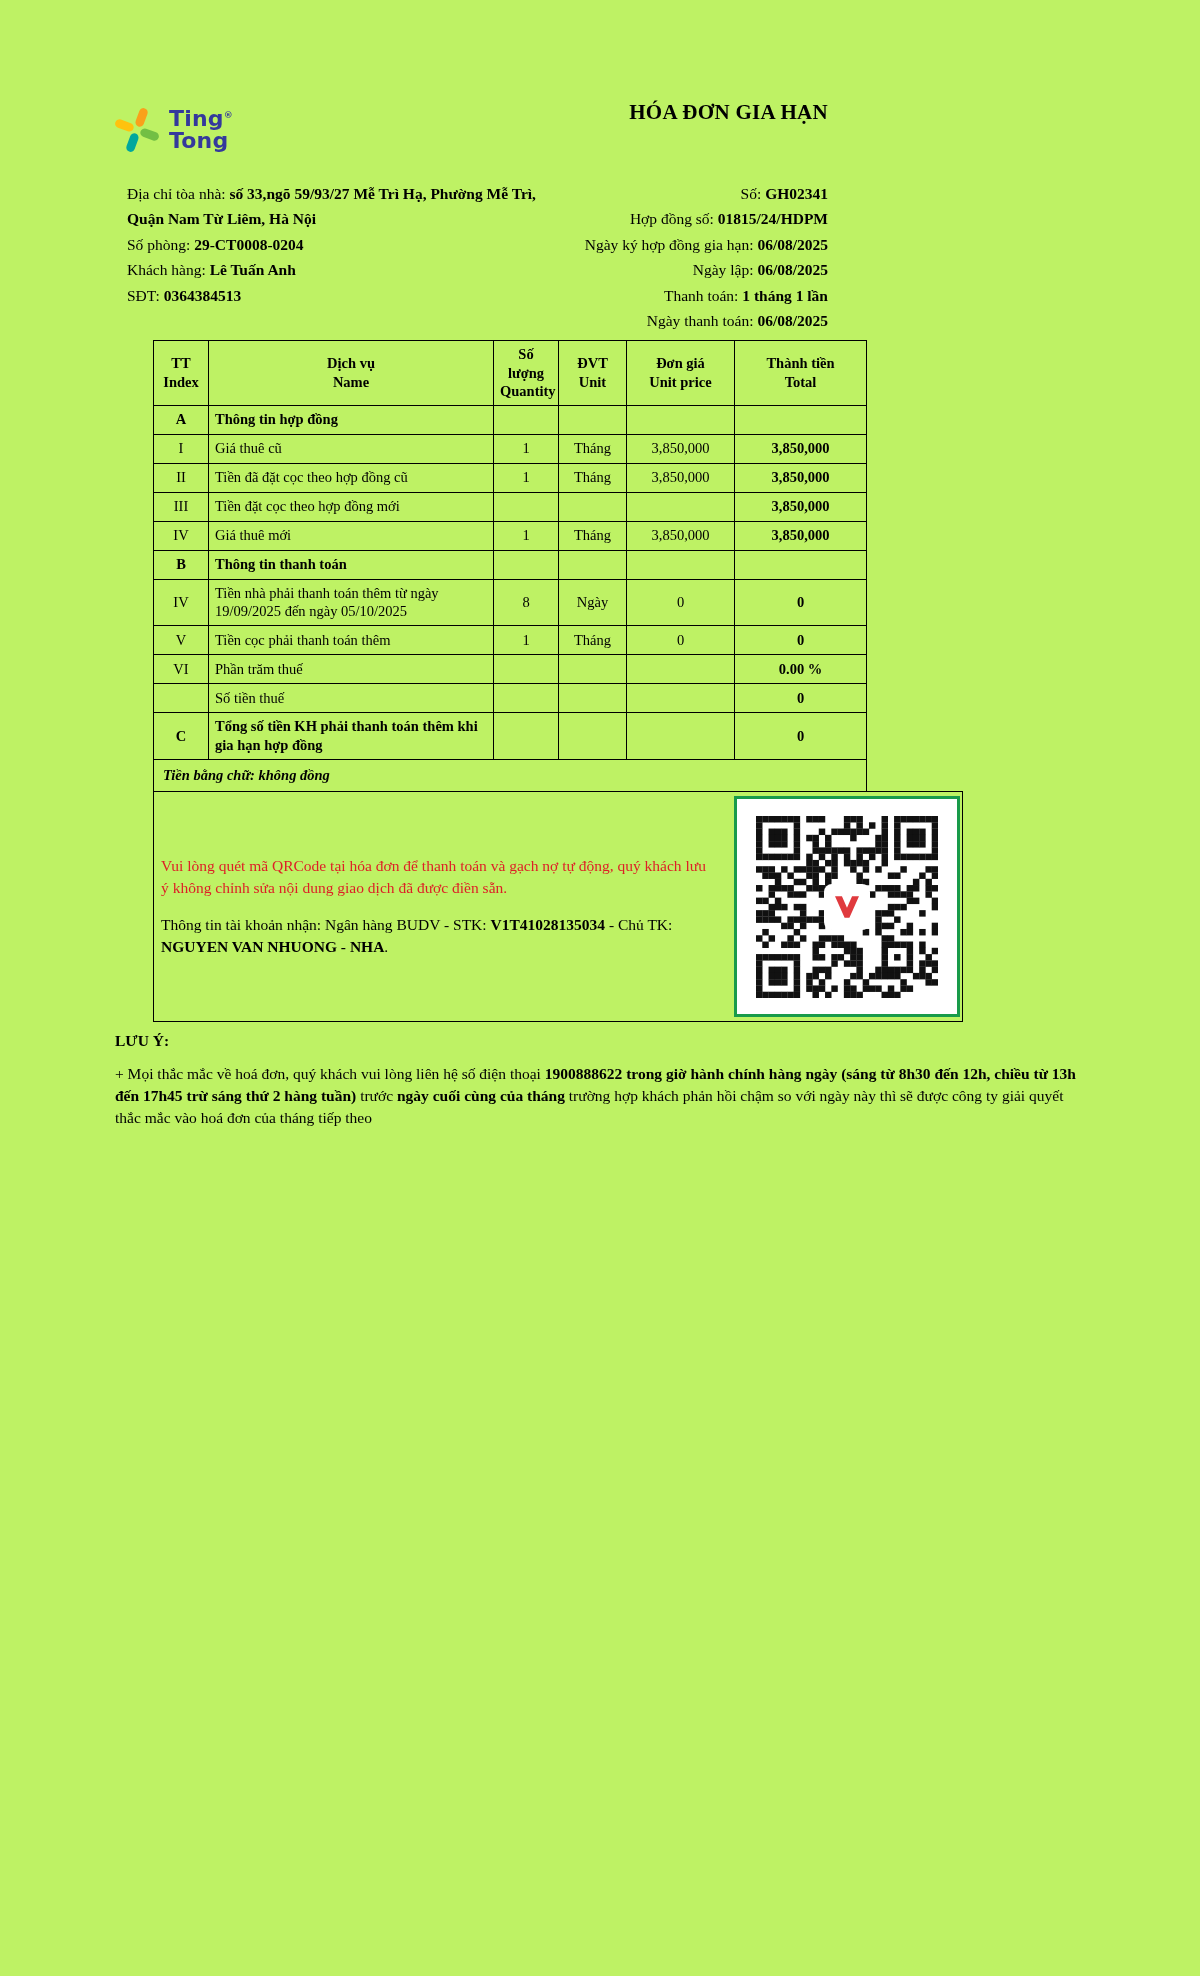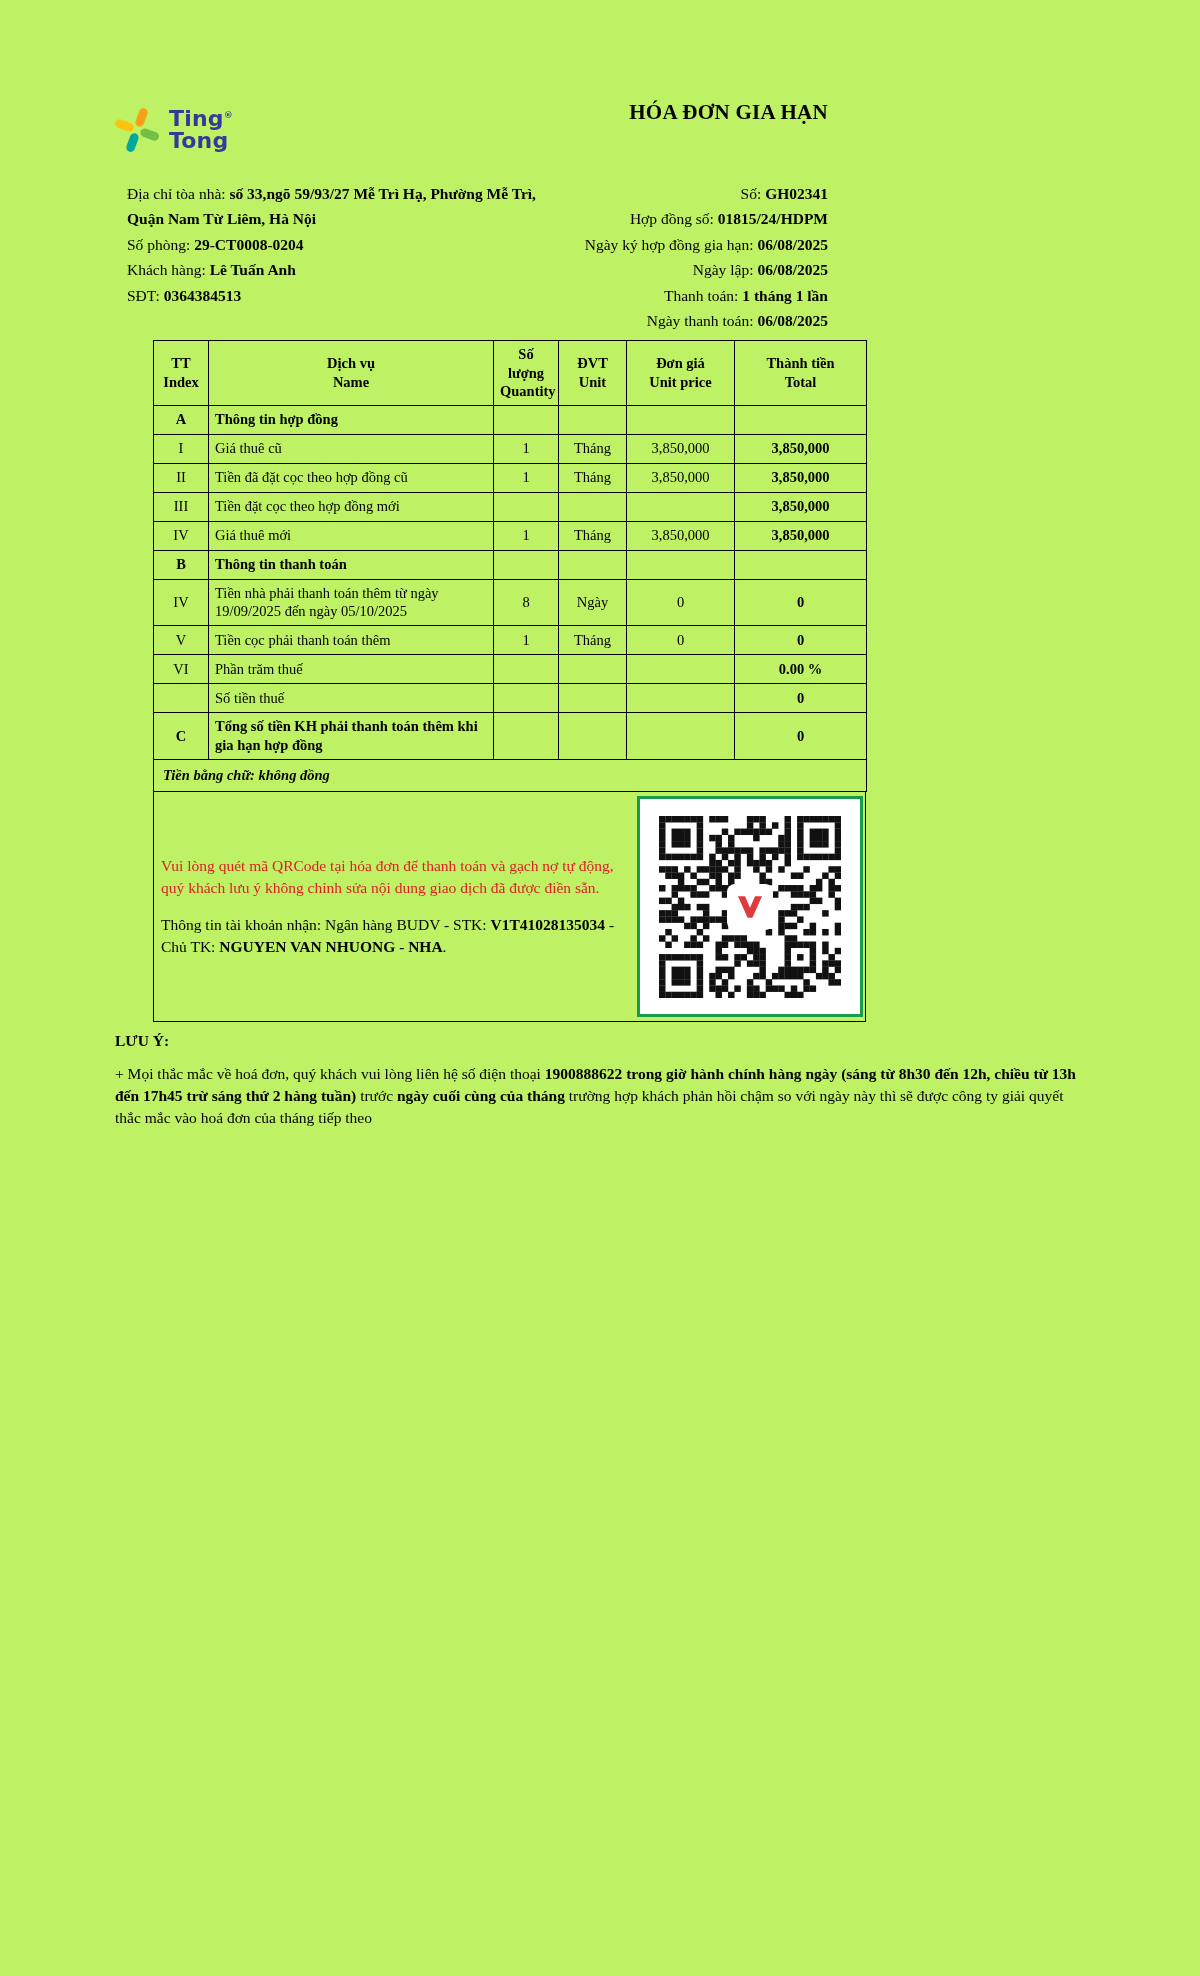--- a/index.html
+++ b/index.html
@@ -56,21 +56,21 @@
   .c-name { text-align:left; padding-left:9px; line-height:1.3; }
   .c-qty, .c-unit, .c-price { text-align:center; }
   .c-total { text-align:center; font-weight:bold; }
   .bold { font-weight:bold; }
   .words-row td {
     font-style:italic; font-weight:bold; padding:7px 9px; height:32px;
     text-align:left;
   }
   
   .qr-box {
-    width:713px; min-height:231px;
+    width:810px; min-height:231px;
     border:1px solid #000; margin-top:-1px;
     display:flex; align-items:center;font-family:Liberation Serif, serif;
   }
   .qr-text { flex:1; padding:10px 18px 10px 7px; font-size:15.5px; line-height:1.45; }
   .red-note { color:var(--alert-red,#DE1F26); margin-bottom:14px; }
   .qr-frame {
     flex:none; width:226px; height:221px; margin:4px 2px 4px 0;
     border:3px solid var(--qr-green,#189B4A);
     background:#fff; display:flex; align-items:center; justify-content:center;
   }

